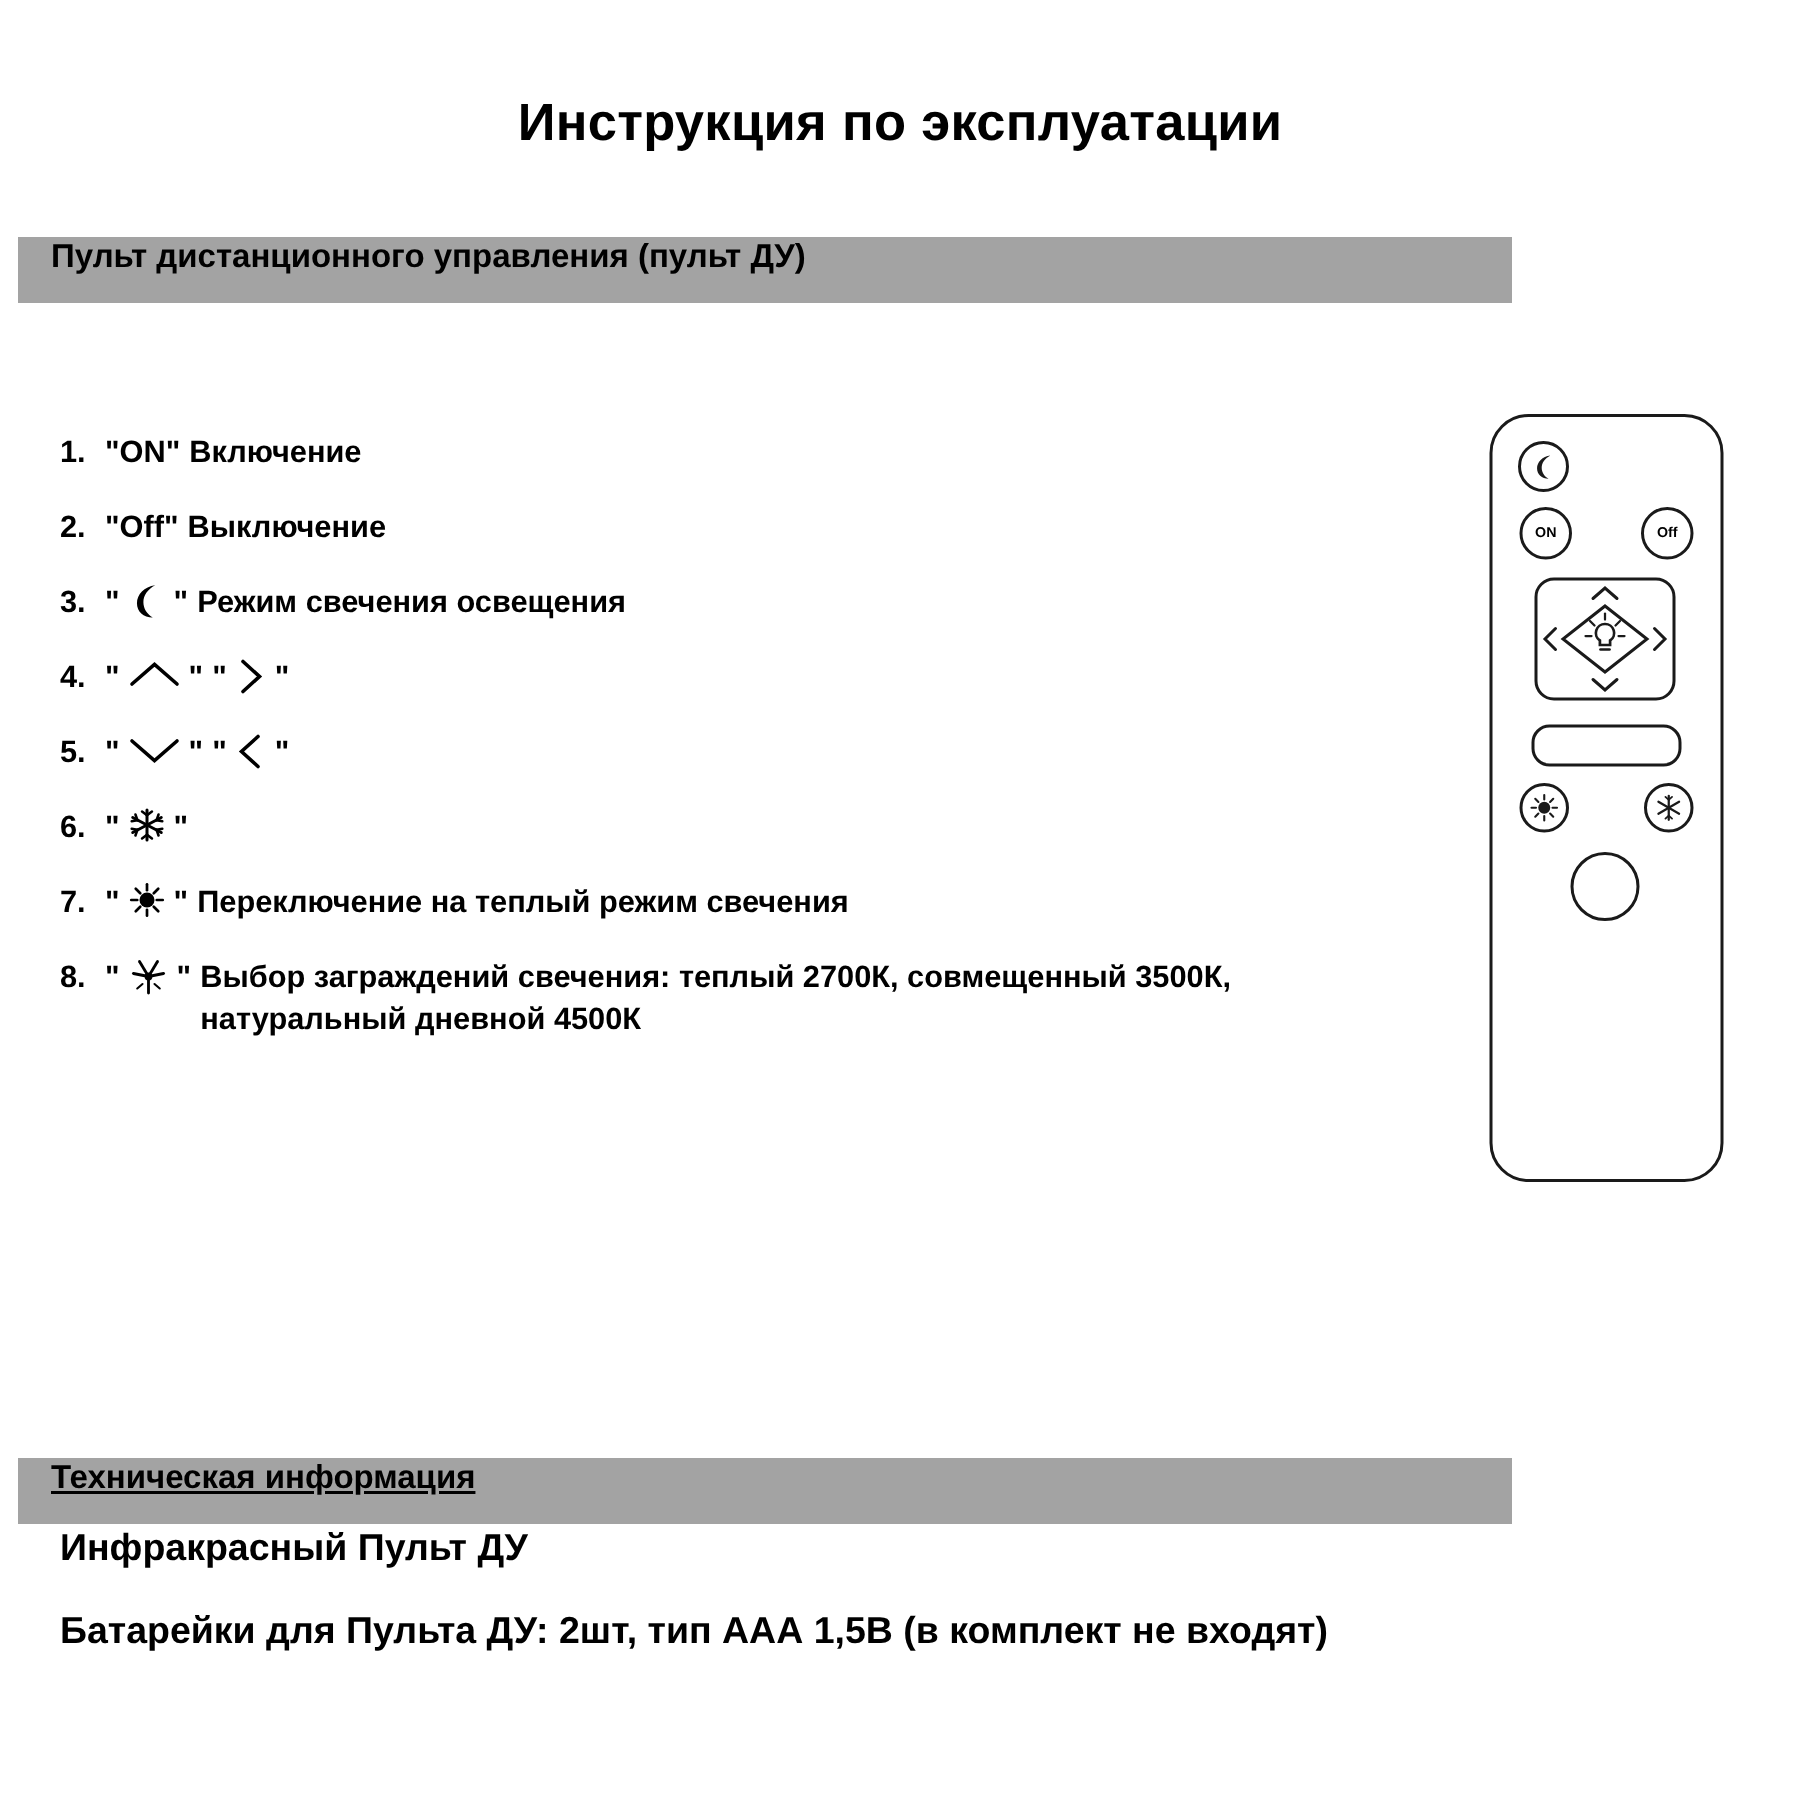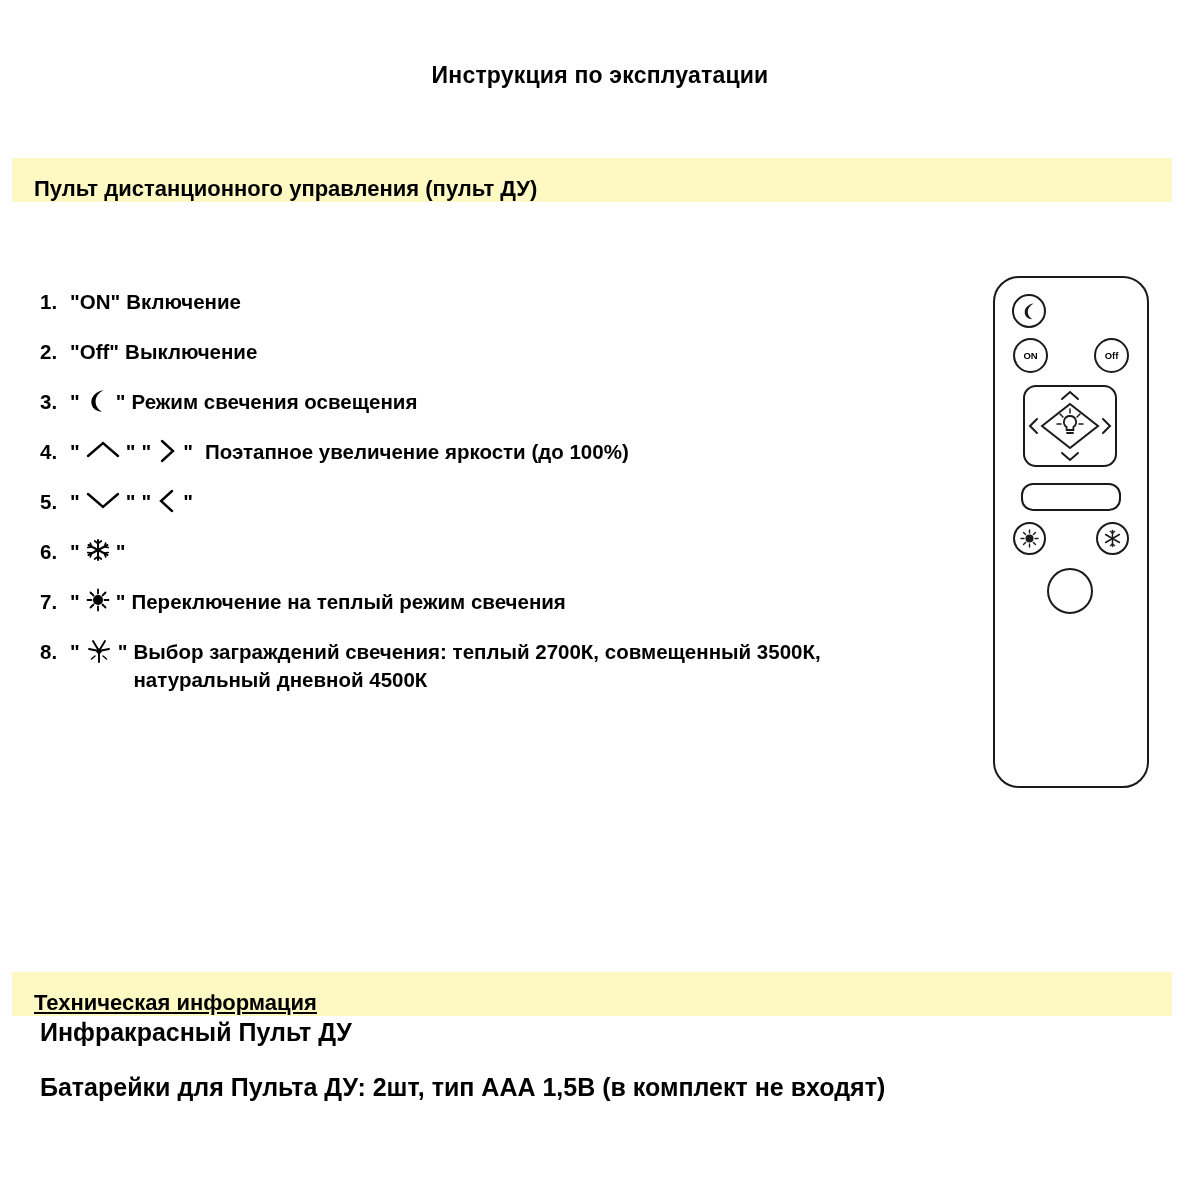--- a/index.html
+++ b/index.html
@@ -21,32 +21,32 @@
     width: 1200px;
     height: 1200px;
   }
 
   .doc-title {
     position: absolute;
     top: 62px;
     left: 0;
     width: 1200px;
     text-align: center;
-    font-size: 23px;
+    font-size: 35px;
     font-weight: bold;
     letter-spacing: 0.2px;
   }
 
   .band {
     position: absolute;
     left: 12px;
-    width: 1160px;
-    background: #fef9c3;
+    width: 996px;
+    background: #a3a3a3;
     display: flex;
-    align-items: flex-end;
+    align-items: flex-start;
   }
   .band-1 { top: 158px; height: 44px; }
   .band-2 { top: 972px; height: 44px; text-decoration: underline; }
   .band-label {
     padding-left: 22px;
     font-size: 22px;
     font-weight: bold;
   }
 
   
@@ -241,21 +241,20 @@
         <span class="q">"</span>
         <span class="gap-s"></span>
         <span class="glyph">
           <svg width="20" height="26" viewBox="0 0 20 26">
             <path d="M5 3 L16 13 L5 23" fill="none" stroke="#000" stroke-width="2.4" stroke-linecap="round" stroke-linejoin="miter"></path>
           </svg>
         </span>
         <span class="gap-s"></span>
         <span class="q">"</span>
         <span class="gap-m"></span>
-        <span class="li-text">Поэтапное увеличение яркости (до 100%)</span>
       </span>
     </div>
 
     <div class="li">
       <span class="li-num">5.</span>
       <span class="li-body">
         <span class="q">"</span>
         <span class="gap-s"></span>
         <span class="glyph">
           <svg width="34" height="22" viewBox="0 0 34 22">

